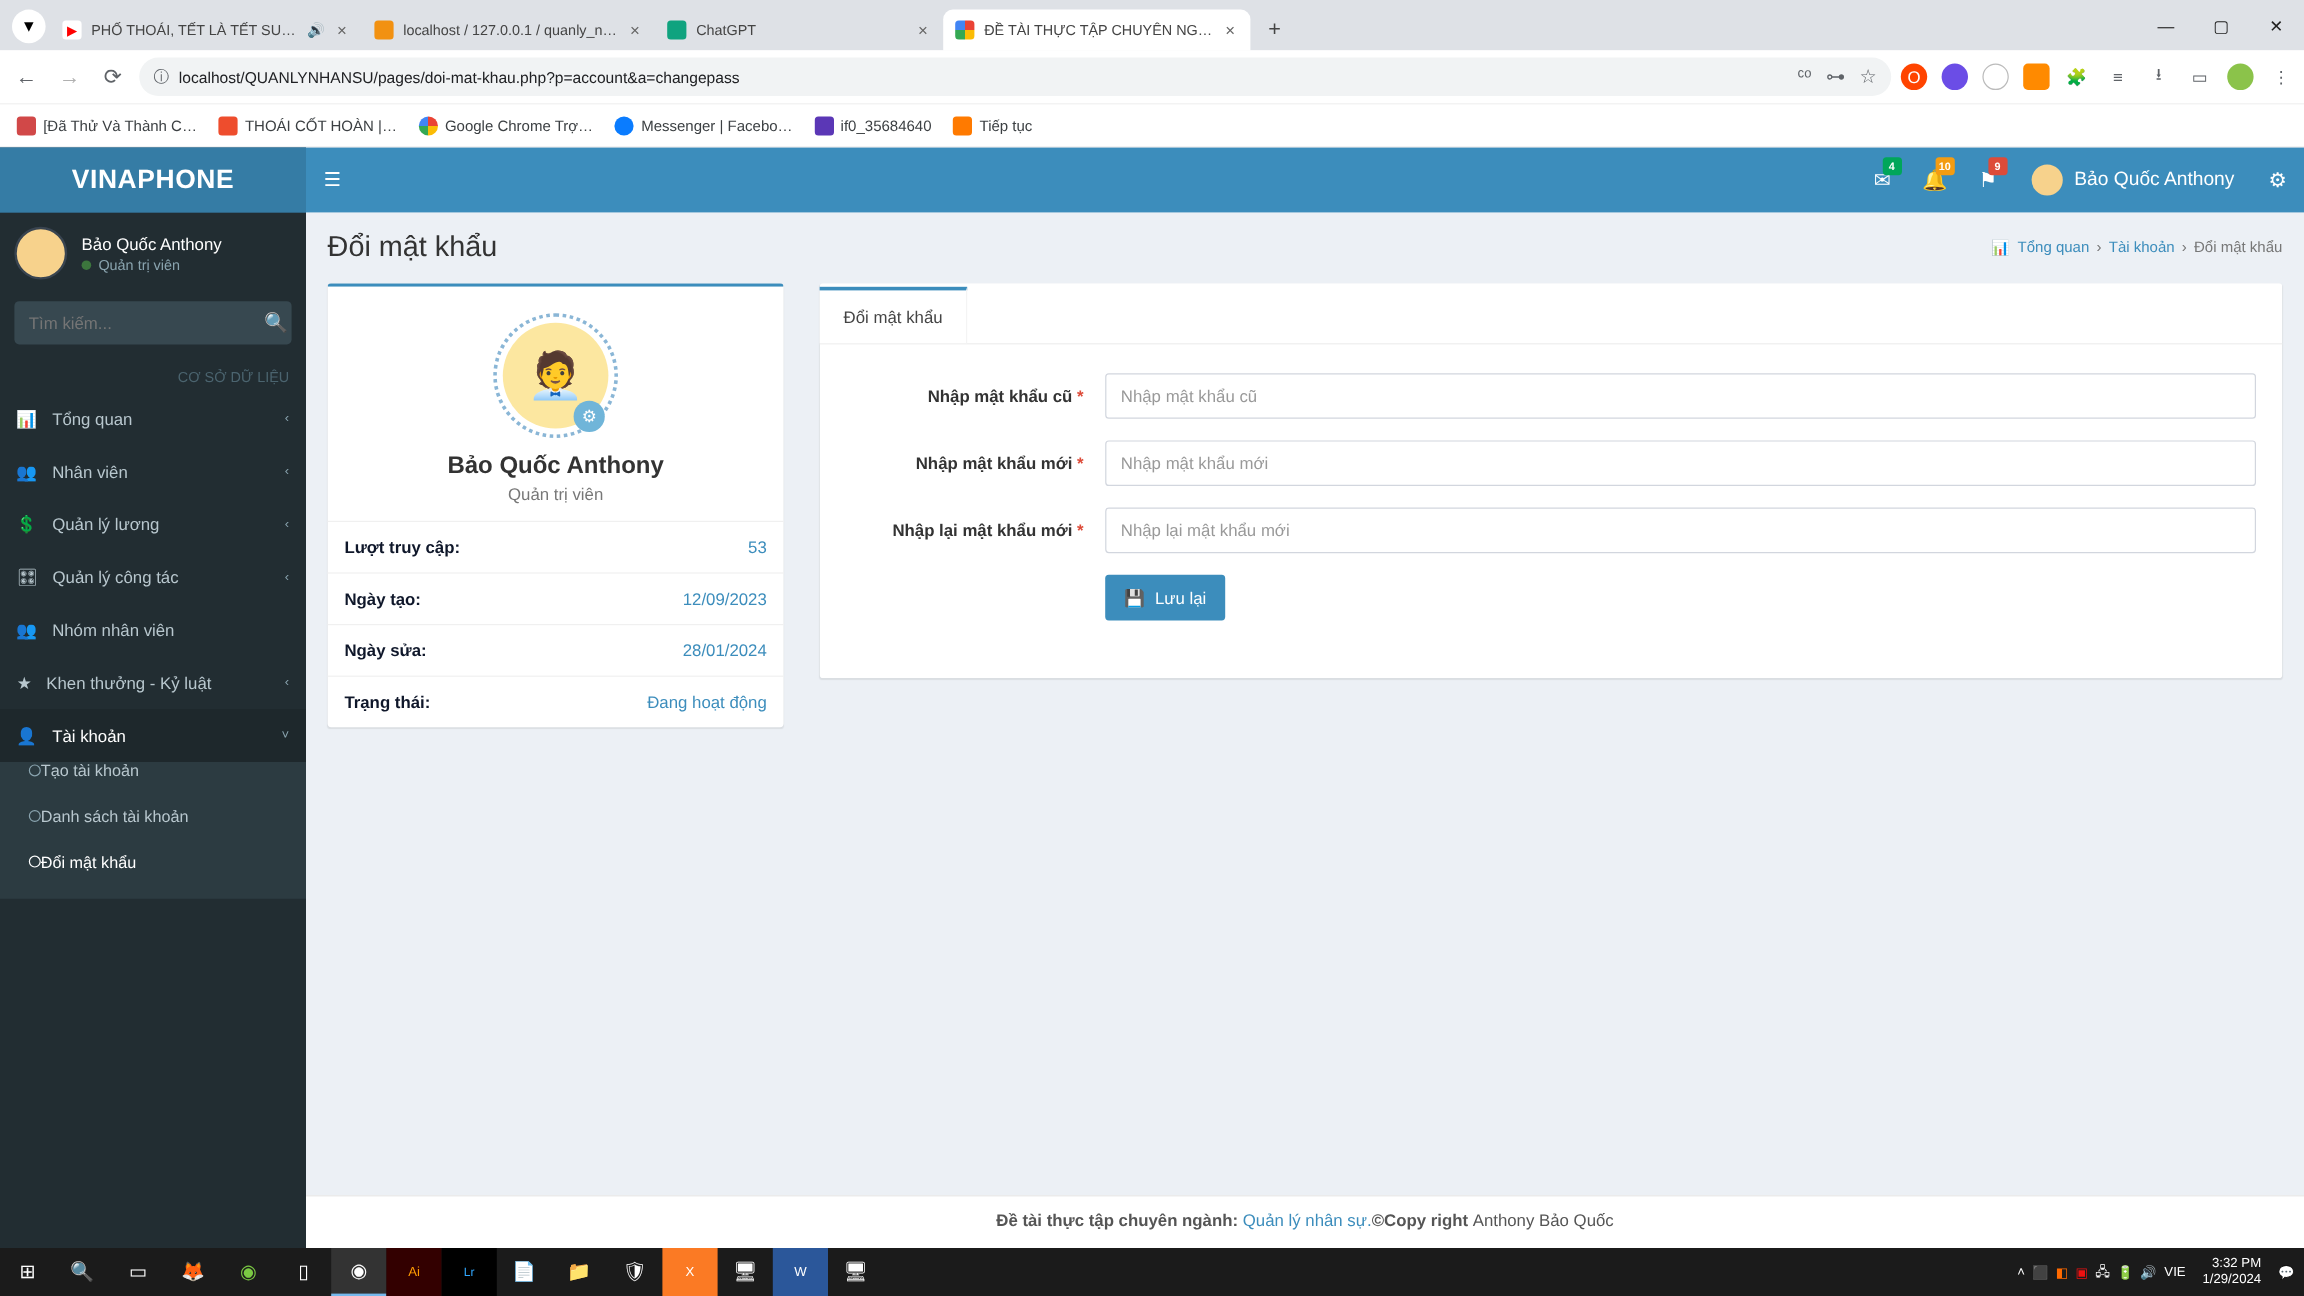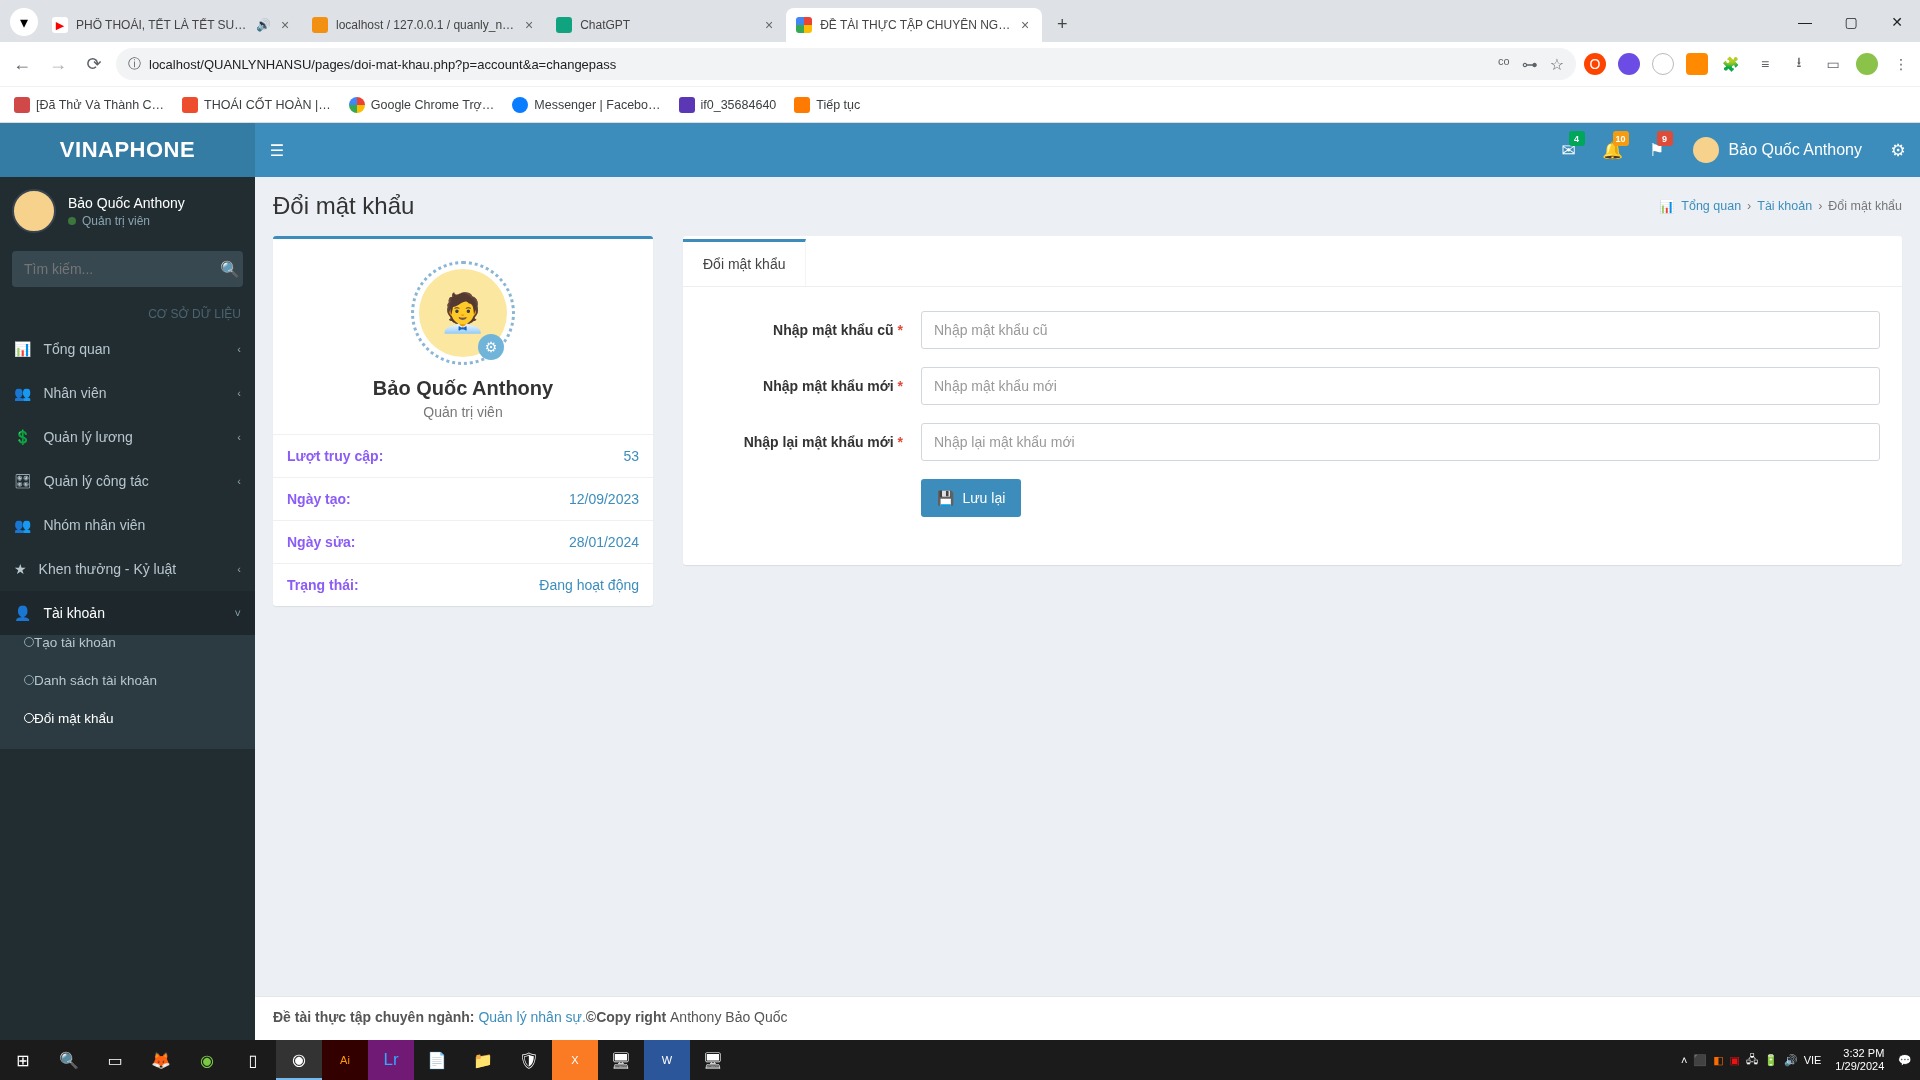--- a/index.html
+++ b/index.html
@@ -80,37 +80,37 @@
 .profile-card{width:380px;}
 .profile-top{padding:22px 10px 14px;text-align:center;}
 .avatar-lg{width:104px;height:104px;border-radius:50%;border:3px dotted #8ab6d6;margin:0 auto 12px;position:relative;display:flex;align-items:center;justify-content:center;}
 .avatar-lg .inner{width:88px;height:88px;border-radius:50%;background:linear-gradient(#fce7a0,#fce7a0);display:flex;align-items:center;justify-content:center;font-size:38px;}
 .avatar-lg .gear{position:absolute;bottom:2px;right:8px;width:26px;height:26px;border-radius:50%;background:#70b5d9;color:#fff;display:flex;align-items:center;justify-content:center;font-size:14px;}
 .profile-top h3{font-size:20px;color:#333;margin-bottom:4px;}
 .profile-top .sub{font-size:14px;color:#777;}
 .info-list{border-top:1px solid #f0f0f0;}
 .info-row{display:flex;justify-content:space-between;padding:13px 14px;border-bottom:1px solid #f0f0f0;font-size:14px;}
 .info-row:last-child{border-bottom:none;}
-.info-row .k{font-weight:700;color:#8b5cf6;}
+.info-row .k{font-weight:700;color:#0f172a;}
 .info-row .v{color:#3c8dbc;}
 
 .form-card{flex:1;}
 .tabs{display:flex;border-bottom:1px solid #eee;}
 .tabx{padding:14px 20px;font-size:14px;color:#555;border-top:3px solid transparent;border-right:1px solid #f4f4f4;}
 .tabx.active{border-top-color:#3c8dbc;color:#444;background:#fff;}
 .form-body{padding:24px 22px 30px 38px;}
 .frow{display:flex;align-items:center;margin-bottom:18px;}
 .flabel{width:200px;text-align:right;padding-right:18px;font-size:14px;color:#333;font-weight:700;}
 .flabel .req{color:#dd4b39;}
 .finput{flex:1;}
 .finput input{width:100%;height:38px;border:1px solid #d2d6de;border-radius:3px;padding:0 12px;font-size:14px;color:#555;}
 .finput input::placeholder{color:#999;}
 .btn-save{height:38px;background:#3c8dbc;color:#fff;border:none;border-radius:3px;padding:0 16px;font-size:14px;display:inline-flex;align-items:center;gap:8px;}
 
-.footer{position:absolute;bottom:0;left:0;right:0;height:44px;background:#fff;border-top:1px solid #e7e7e7;padding:12px 18px;font-size:14px;color:#555;display:flex;justify-content:flex-start;}
+.footer{position:absolute;bottom:0;left:0;right:0;height:44px;background:#fff;border-top:1px solid #e7e7e7;padding:12px 18px;font-size:14px;color:#555;display:flex;justify-content:center;}
 .footer a{color:#3c8dbc;text-decoration:none;}
 
 
 .taskbar{height:40px;background:#1b1b1b;display:flex;align-items:center;color:#fff;}
 .taskbar .tbtn{width:46px;height:40px;display:flex;align-items:center;justify-content:center;font-size:16px;}
 .taskbar .tbtn.active{border-bottom:2px solid #76b9ed;background:#333;}
 .taskbar .tray{margin-left:auto;display:flex;align-items:center;gap:6px;padding-right:8px;font-size:11px;}
 .taskbar .clock{text-align:right;line-height:13px;padding:0 8px;}
 
 
@@ -374,21 +374,21 @@
 
 <div class="taskbar">
   <div class="tbtn">⊞</div>
   <div class="tbtn">🔍</div>
   <div class="tbtn">▭</div>
   <div class="tbtn">🦊</div>
   <div class="tbtn" style="color:#7ac943">◉</div>
   <div class="tbtn">▯</div>
   <div class="tbtn active" style="color:#fff">◉</div>
   <div class="tbtn" style="background:#330000;color:#ff9a00;font-size:11px">Ai</div>
-  <div class="tbtn" style="background:#701a75;color:#31a8ff;font-size:17px">Lr</div>
+  <div class="tbtn" style="background:#000000;color:#31a8ff;font-size:10px">Lr</div>
   <div class="tbtn">📄</div>
   <div class="tbtn">📁</div>
   <div class="tbtn">🛡</div>
   <div class="tbtn" style="background:#fb7a24;color:#fff;font-size:11px">X</div>
   <div class="tbtn">🖥</div>
   <div class="tbtn" style="background:#2b579a;color:#fff;font-size:11px">W</div>
   <div class="tbtn">🖥</div>
 
   <div class="tray">
     <span>˄</span>

